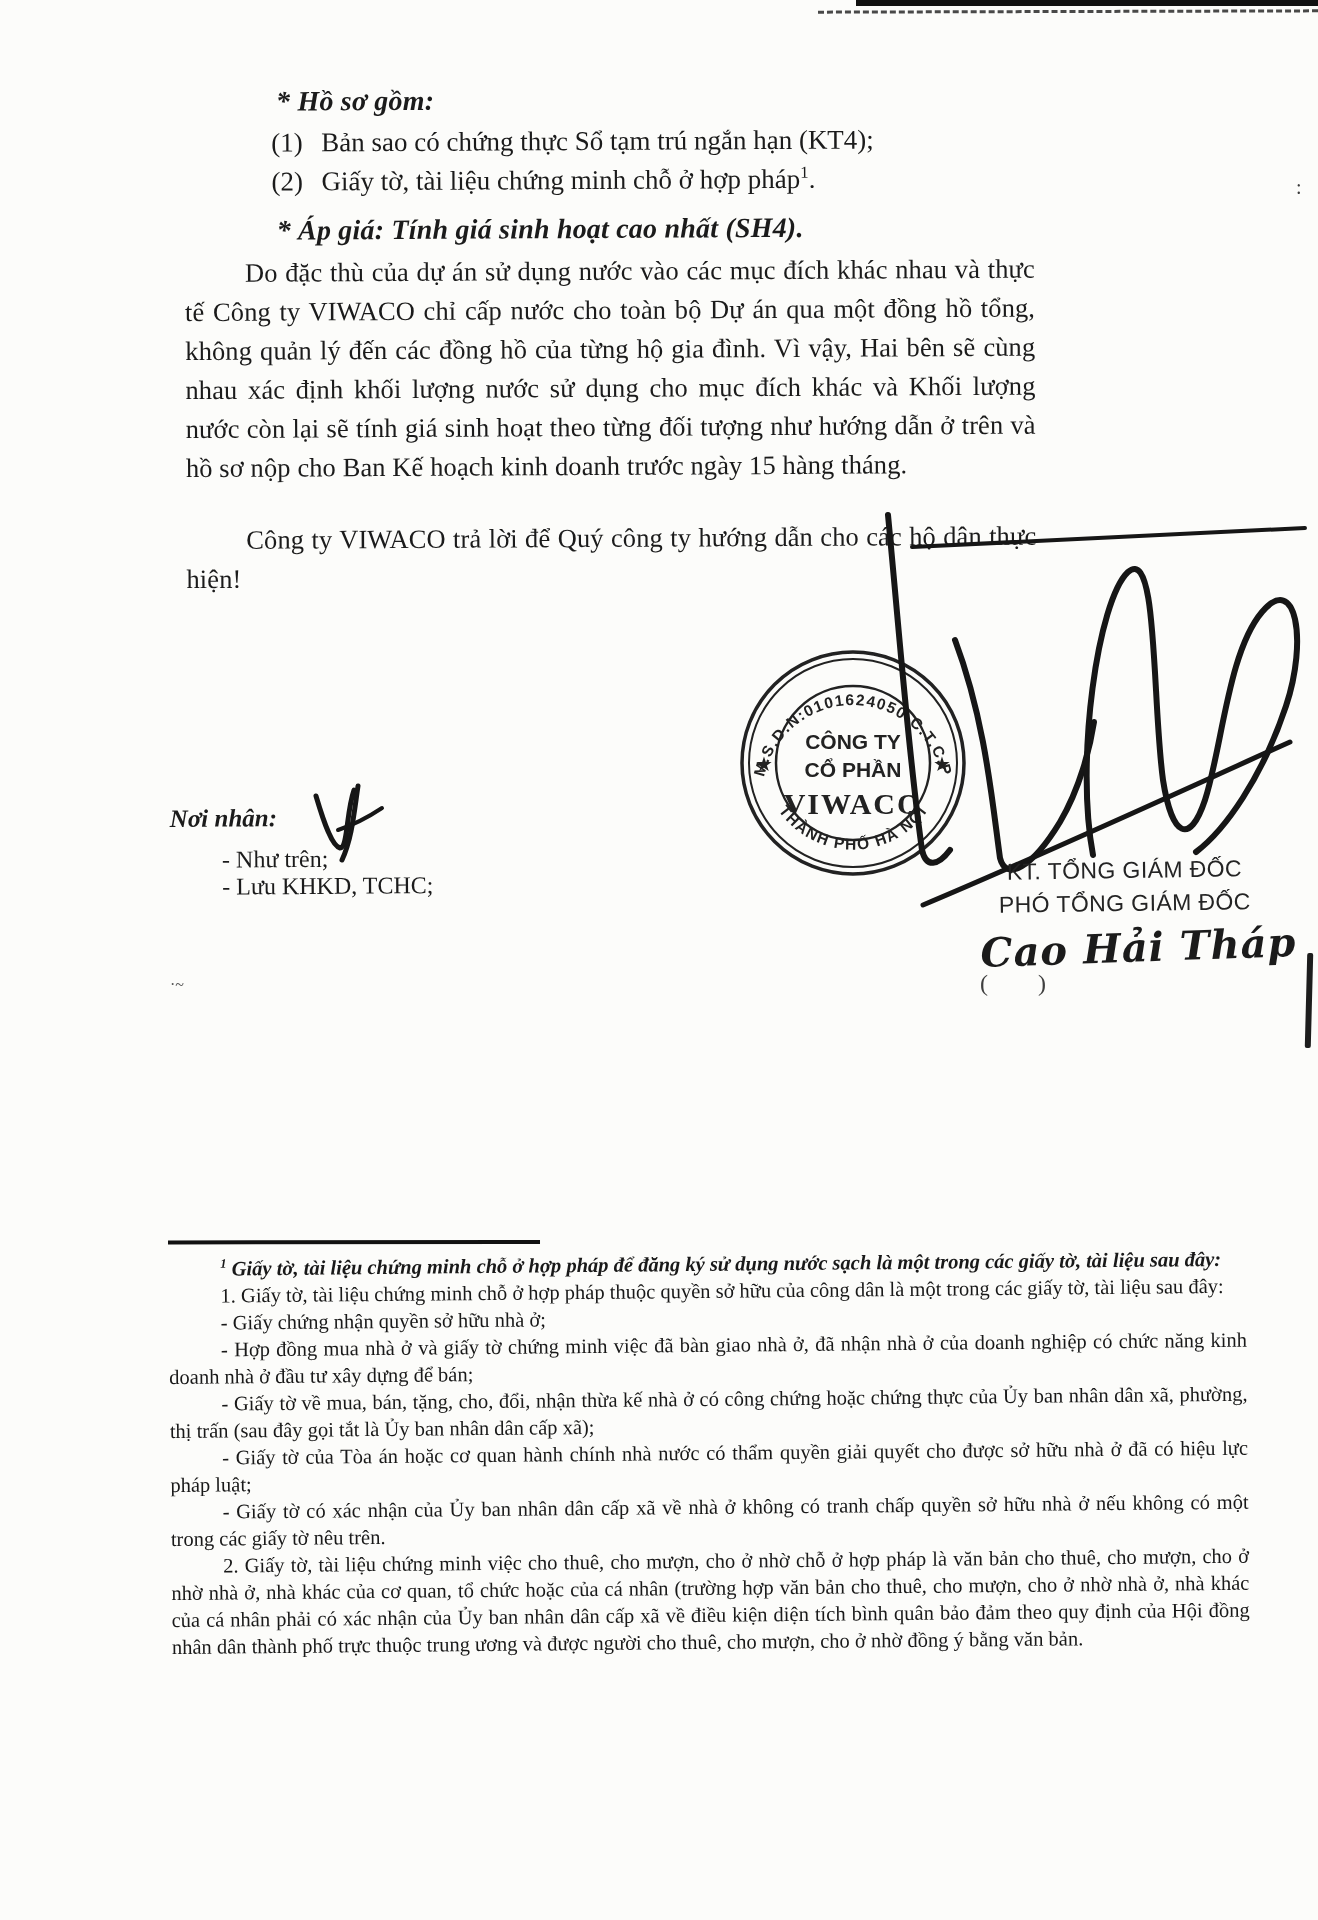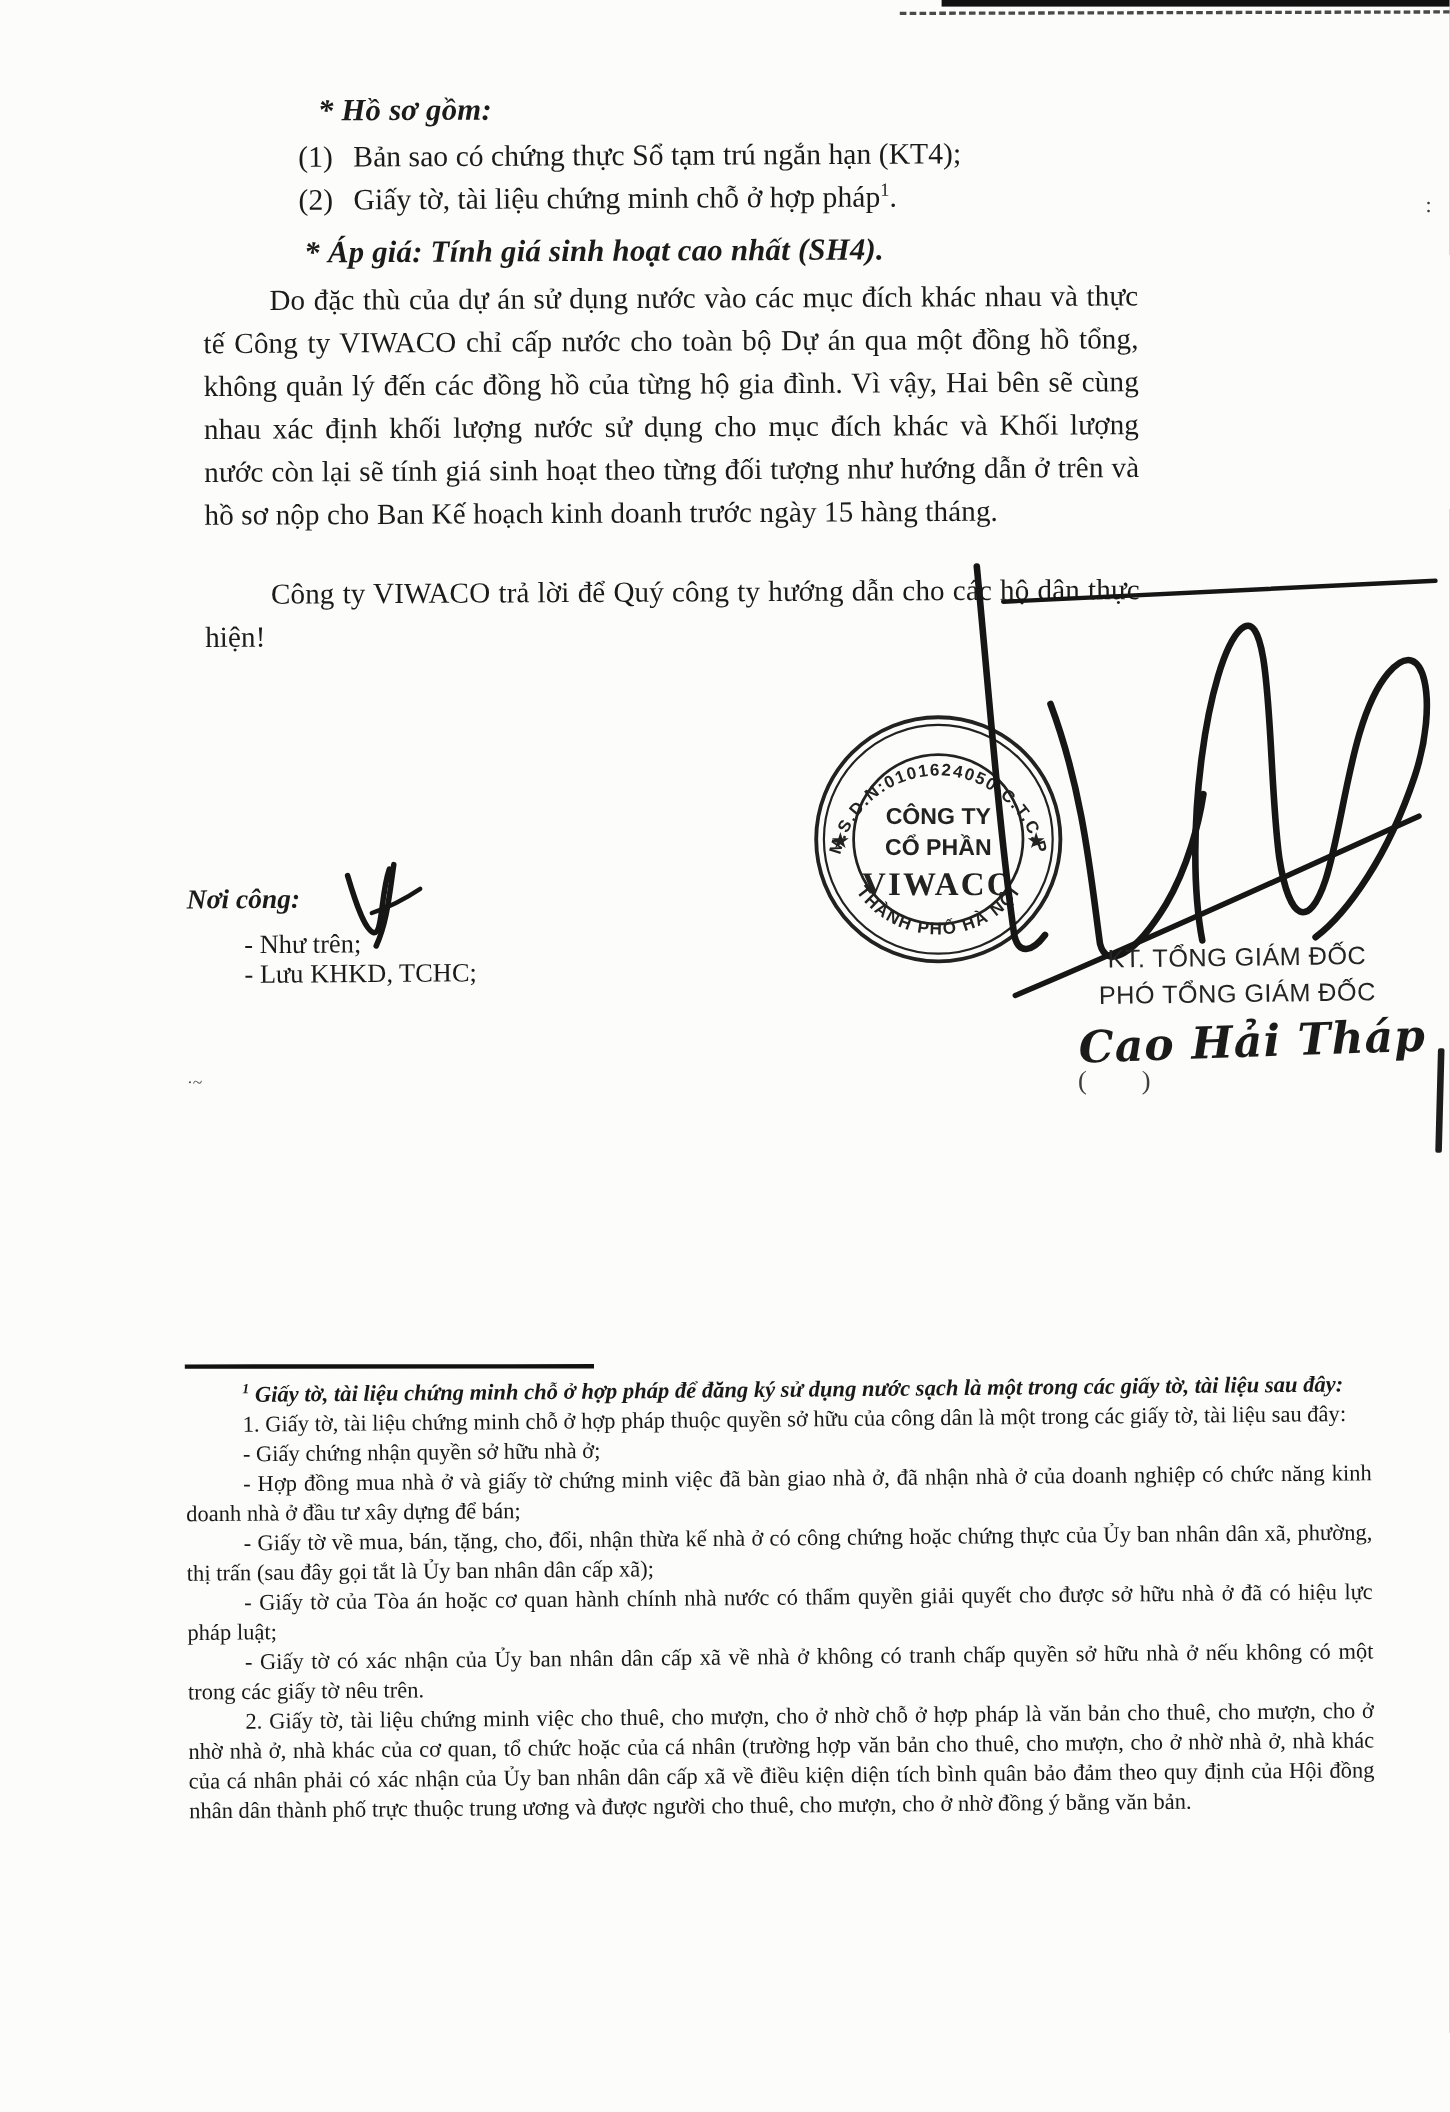--- a/index.html
+++ b/index.html
@@ -13,21 +13,21 @@
   .art-dashes{position:absolute;left:818px;top:10px;width:500px;height:0;border-top:3px dashed #2a2a2a;opacity:.85;transform:rotate(-0.15deg);}
   .art-colon{position:absolute;left:1296px;top:176px;font-size:20px;color:#3a3a3a;}
   .art-parens{position:absolute;left:980px;top:970px;font-size:24px;color:#3f3f3f;letter-spacing:22px;}
   .art-streak{position:absolute;left:1306px;top:953px;width:6px;height:95px;background:#1d1d1d;border-radius:2px;transform:rotate(1.5deg);}
   .art-squiggle{position:absolute;left:170px;top:976px;font-size:16px;color:#555;}
   
   .body-block{position:absolute;left:0;top:0;width:1318px;transform:rotate(-0.3deg);transform-origin:200px 300px;}
   .h-bold-italic{
     position:absolute;font-weight:bold;font-style:italic;font-size:28px;letter-spacing:.2px;
   }
-  .h1{left:290px;top:86px;}
+  .h1{left:277px;top:86px;}
   .h2{left:277px;top:215px;}
   .doc-item{position:absolute;left:272px;font-size:27px;white-space:nowrap;}
   .doc-item .num{display:inline-block;width:50px;}
   .item1{top:128px;}
   .item2{top:167px;}
   sup{font-size:.62em;line-height:0;}
   .para{
     position:absolute;left:185px;width:850px;font-size:26.5px;line-height:39px;
     text-align:justify;text-indent:60px;letter-spacing:.1px;
   }
@@ -112,21 +112,21 @@
 
   <svg class="sig-svg" viewBox="860 495 458 440">
     <path class="ink" stroke-width="4" d="M 912,547 L 1305,528"></path>
     <path class="ink" stroke-width="6" d="M 888,515 C 900,640 908,750 922,850 C 926,868 938,866 950,850"></path>
     <path class="ink" stroke-width="6" d="M 955,640 C 985,720 992,800 1000,858 C 1006,882 1032,868 1060,822 C 1080,788 1090,748 1094,722"></path>
     <path class="ink" stroke-width="6" d="M 1093,855 C 1075,760 1098,600 1128,572 C 1158,545 1152,700 1163,780 C 1172,838 1190,845 1205,800 C 1222,748 1228,652 1262,612 C 1296,572 1308,640 1286,706 C 1262,778 1225,830 1196,852"></path>
     <path class="ink" stroke-width="5" d="M 923,905 C 1040,856 1170,796 1290,742"></path>
   </svg>
 
   <div class="recipients">
-    <span class="label">Nơi công:</span>
+    <span class="label">Nơi nhân:</span>
     <div class="list">
       <div>- Như trên;</div>
       <div>- Lưu KHKD, TCHC;</div>
     </div>
   </div>
 
   <svg class="vy-svg" viewBox="0 0 105 105">
     <path class="ink" stroke-width="5" d="M 18,28 C 26,55 34,78 42,80 C 50,80 48,45 56,22"></path>
     <path class="ink" stroke-width="5" d="M 60,18 C 56,45 54,70 44,92"></path>
     <path class="ink" stroke-width="4" d="M 40,62 C 58,56 72,48 84,40"></path>

